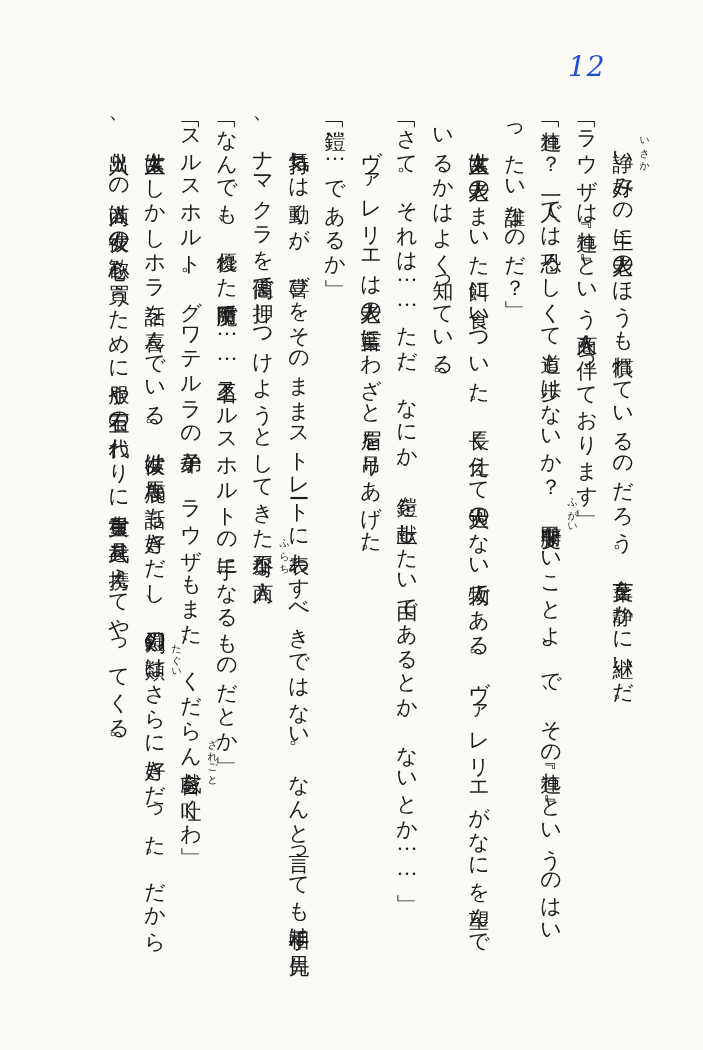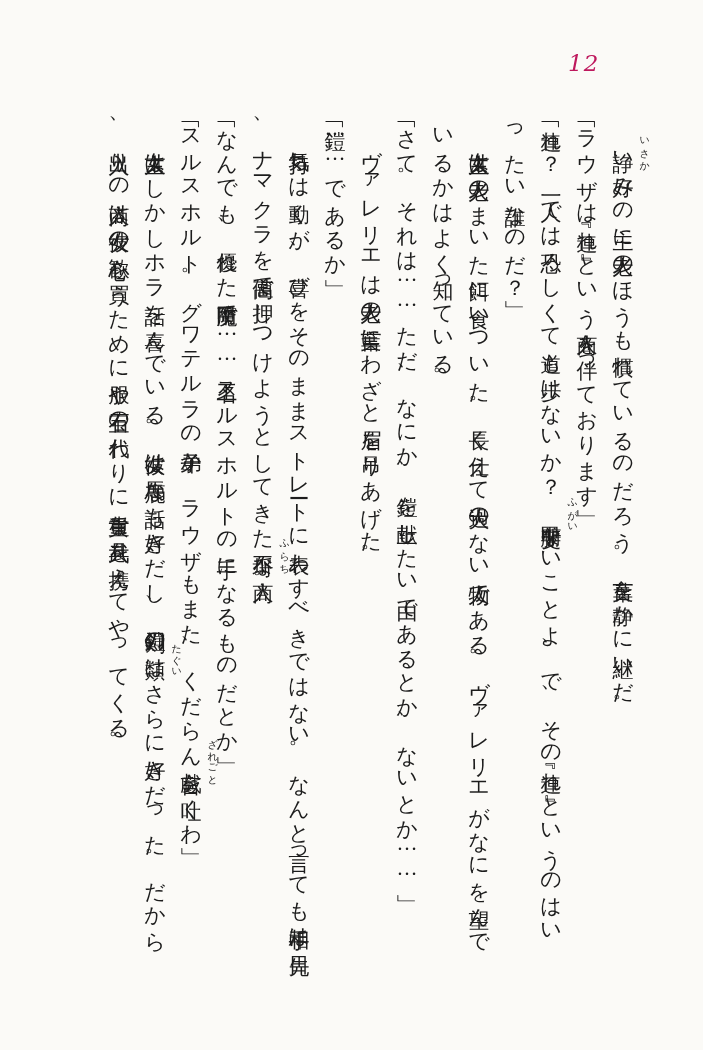--- a/index.html
+++ b/index.html
@@ -19,23 +19,23 @@
     overflow: hidden;
     color: #1c1c1c;
     font-family: "Liberation Serif", "DejaVu Serif", serif;
   }
   .pagenum {
     position: absolute;
     top: 50px;
     left: 568px;
     font-family: "DejaVu Serif", serif;
     font-style: italic;
-    font-size: 23px;
+    font-size: 28px;
     letter-spacing: 1px;
-    color: #be185d;
+    color: #1d4ed8;
   }
   .text-block {
     position: absolute;
     top: 114px;
     left: 61px;
     width: 580px;
     height: 836px;
     writing-mode: vertical-rl;
     -webkit-writing-mode: vertical-rl;
     text-orientation: upright;

